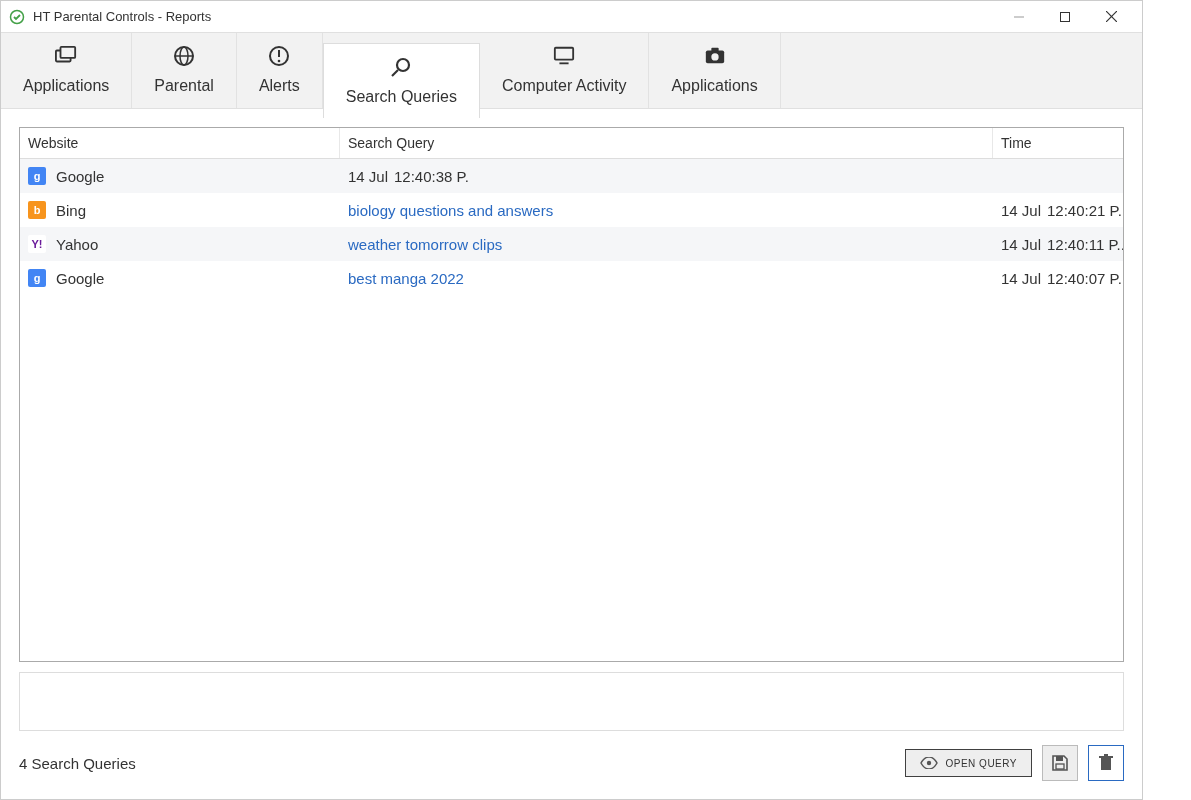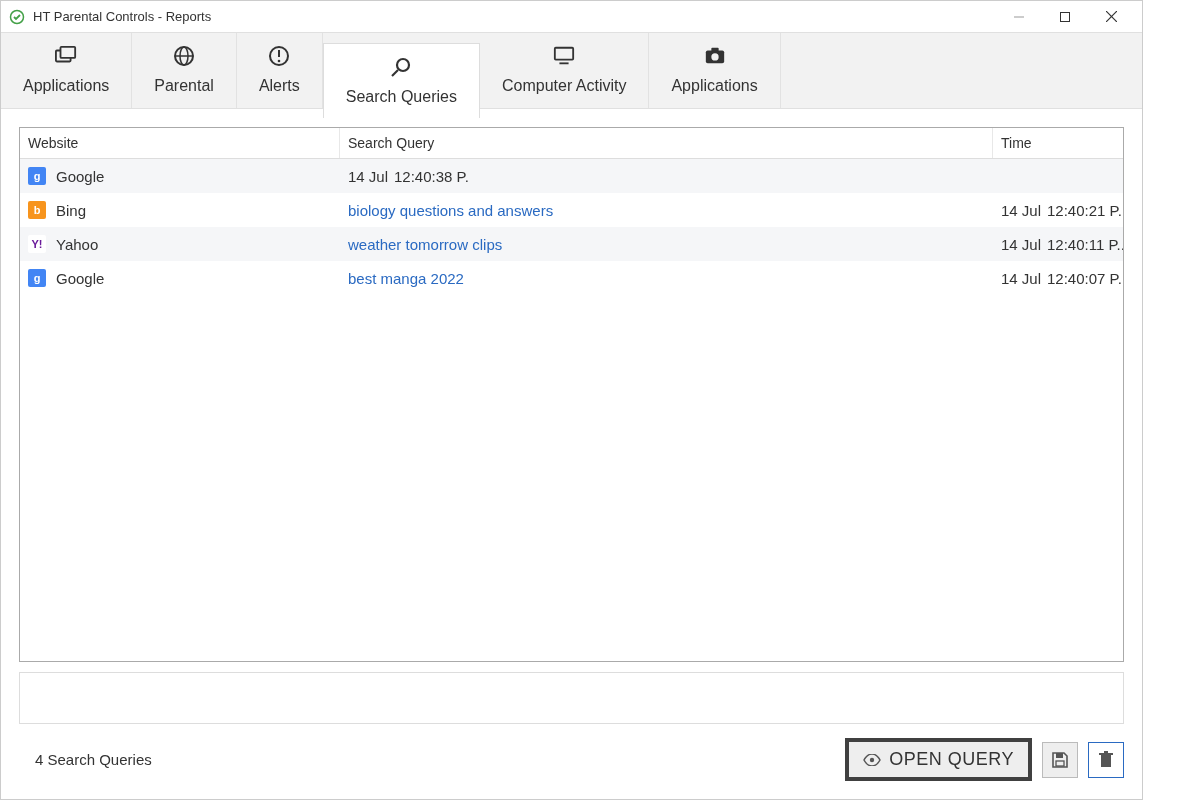--- a/index.html
+++ b/index.html
@@ -119,30 +119,30 @@
 .details-box {
   border: 1px solid #ddd;
   height: 74px;
   background: #fff;
 }
 .footer {
   display:flex;
   align-items:center;
   padding: 4px 0 0 0;
 }
-.status-text { font-size: 15px; color:#333;margin-left:16px; }
+.status-text { font-size: 15px; color:#333; }
 .footer-buttons { margin-left:auto; display:flex; gap:10px; align-items:center; }
 .btn {
-  border: 4px solid #404040;
+  border: 1px solid #404040;
   background: #eee;
   padding: 7px 14px;
   display:flex;
   align-items:center;
   gap:8px;
-  font-size: 18px;
+  font-size: 10px;
   color:#333;
   letter-spacing: 0.5px;
 }
 .icon-btn {
   border: 1px solid #bbb;
   background: #eee;
   width: 36px; height: 36px;
   display:flex; align-items:center; justify-content:center;
 }
 .icon-btn.selected {

